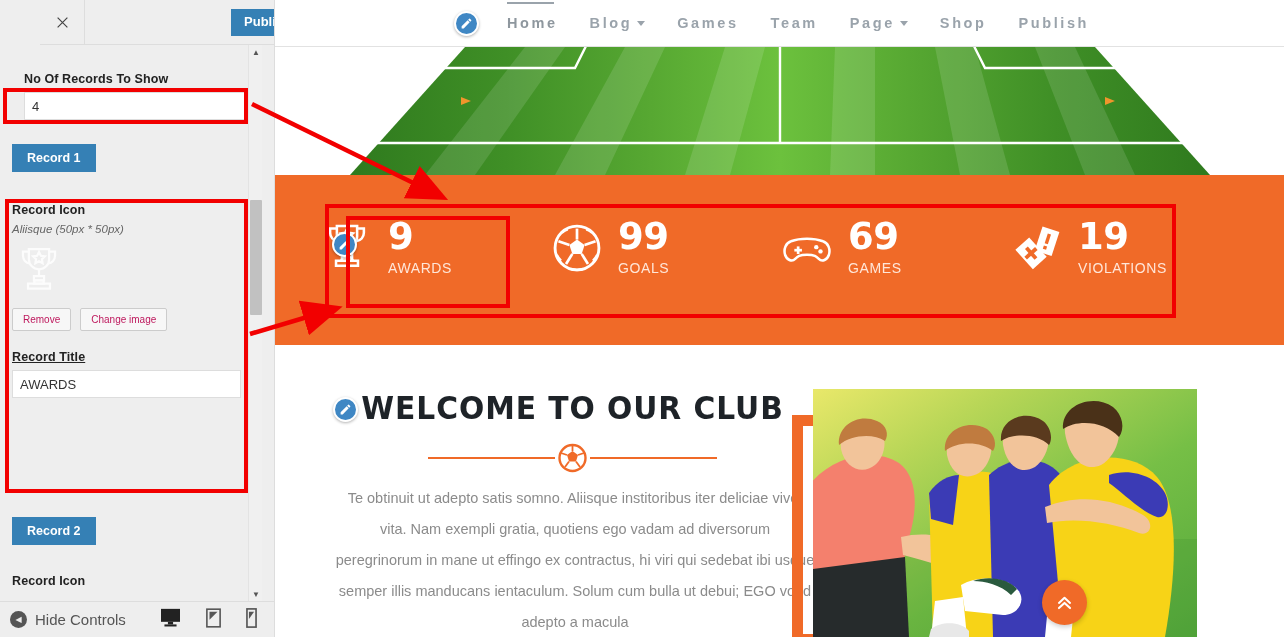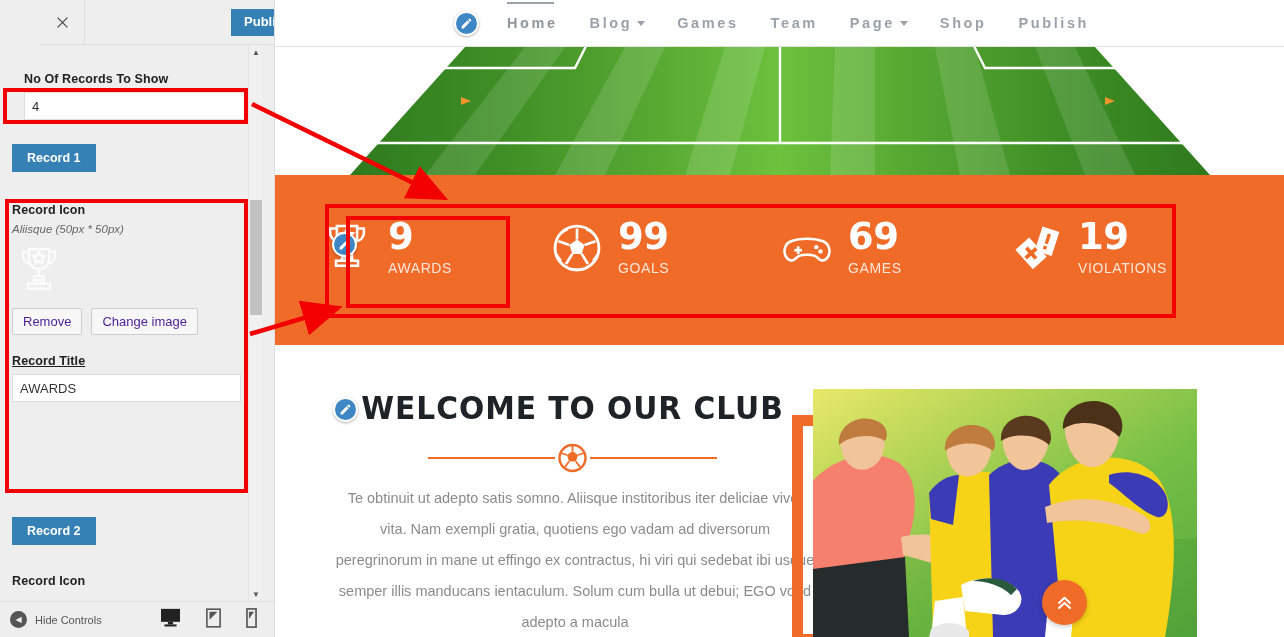--- a/index.html
+++ b/index.html
@@ -57,21 +57,21 @@
     width: 229px; height: 28px; border: 1px solid #ddd; background: #fff;
     font-size: 13px; color: #333; padding: 0 7px; outline: none;
     font-family: "Liberation Sans", sans-serif;
   }
   .c-blue-btn {
     background: #3580b5; color: #fff; border: none; font-size: 12.5px;
     font-weight: bold; padding: 7px 15px; cursor: pointer;
     font-family: "Liberation Sans", sans-serif;
   }
   .c-gray-btn {
-    background: #f7f7f7; border: 1px solid #ccc; color: #4c1d95; font-size: 13px;
+    background: #f7f7f7; border: 1px solid #ccc; color: #be185d; font-size: 10px;
     padding: 5px 10px; cursor: pointer; border-radius: 2px;
     font-family: "Liberation Sans", sans-serif;
   }
 
   
   .redbox { position: absolute; border: 4px solid #f20000; pointer-events: none; }
 
   
   #sec-count { position: absolute; left: 24px; top: 27px; width: 240px; }
   #sec-rec1btn { position: absolute; left: 12px; top: 99px; }
@@ -102,21 +102,21 @@
     position: absolute; bottom: 0; left: 0; width: 275px; height: 36px;
     background: #eeeeee; border-top: 1px solid #ddd;
     display: flex; align-items: center;
   }
   #hide-controls { display: flex; align-items: center; margin-left: 10px; cursor: pointer; }
   #hide-arrow {
     width: 17px; height: 17px; border-radius: 50%; background: #555;
     color: #eee; font-size: 8px; display: flex; align-items: center;
     justify-content: center; margin-right: 8px;
   }
-  #hide-text { font-size: 11px; color: #555; }
+  #hide-text { font-size: 15px; color: #555; }
   #dev-icons { position: absolute; left: 160px; display: flex; gap: 25px; align-items: center; }
   .dev-ic { cursor: pointer; position: relative; }
 
   
   #preview {
     position: absolute; left: 275px; top: 0; width: 1009px; height: 637px;
     background: #fff; overflow: hidden;
   }
 
   

